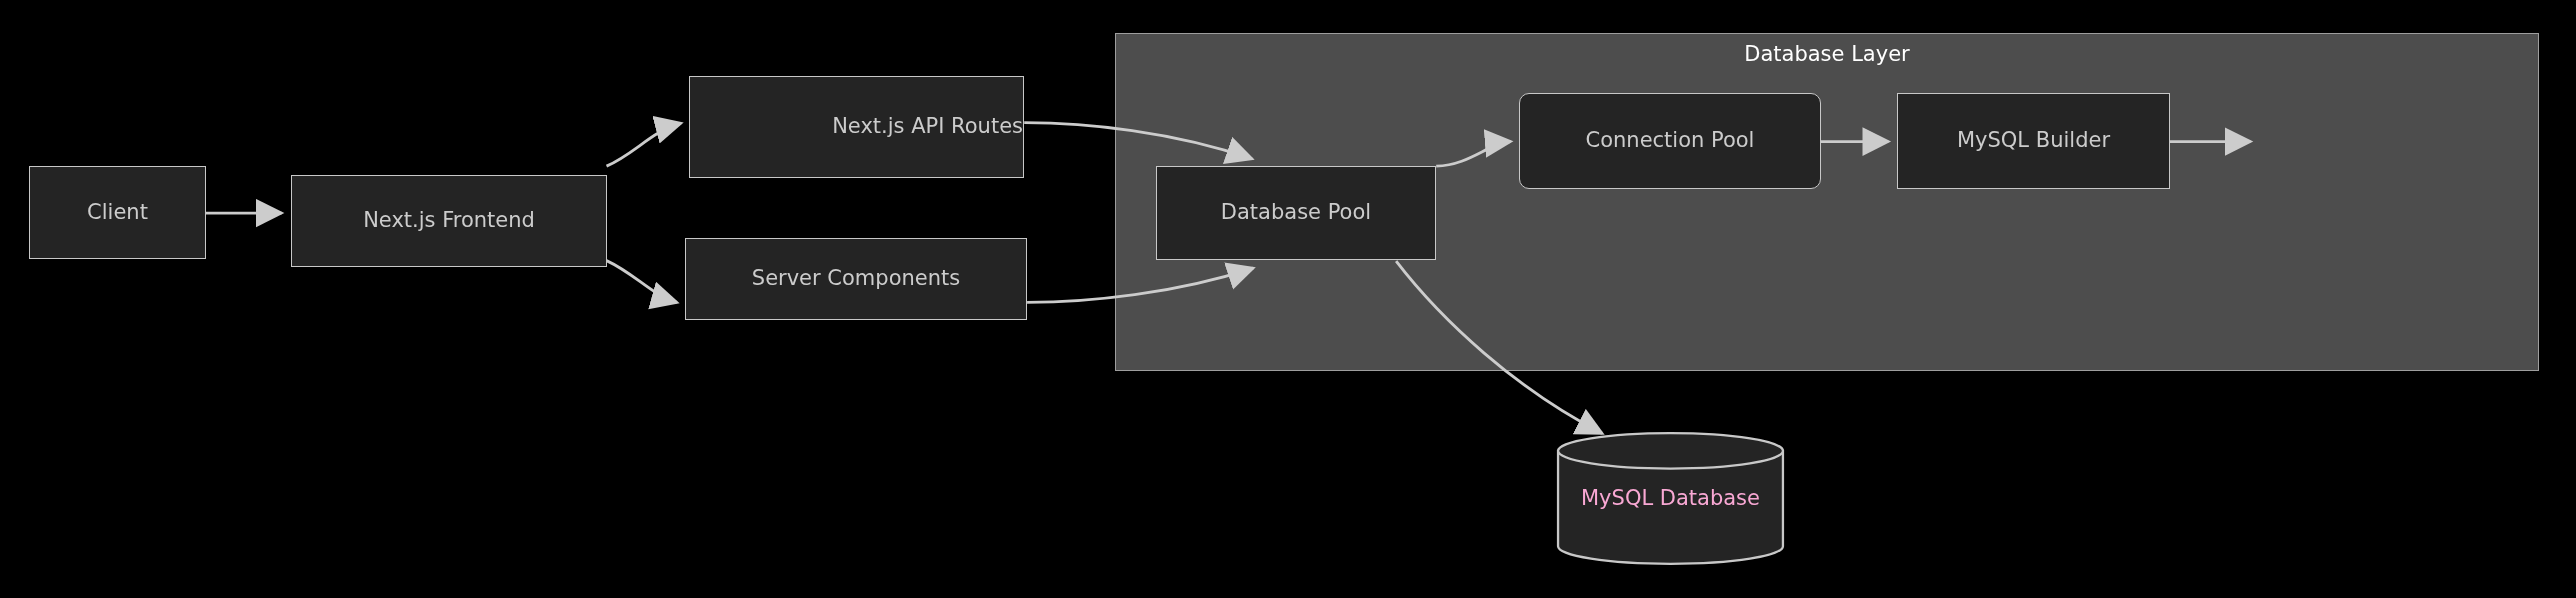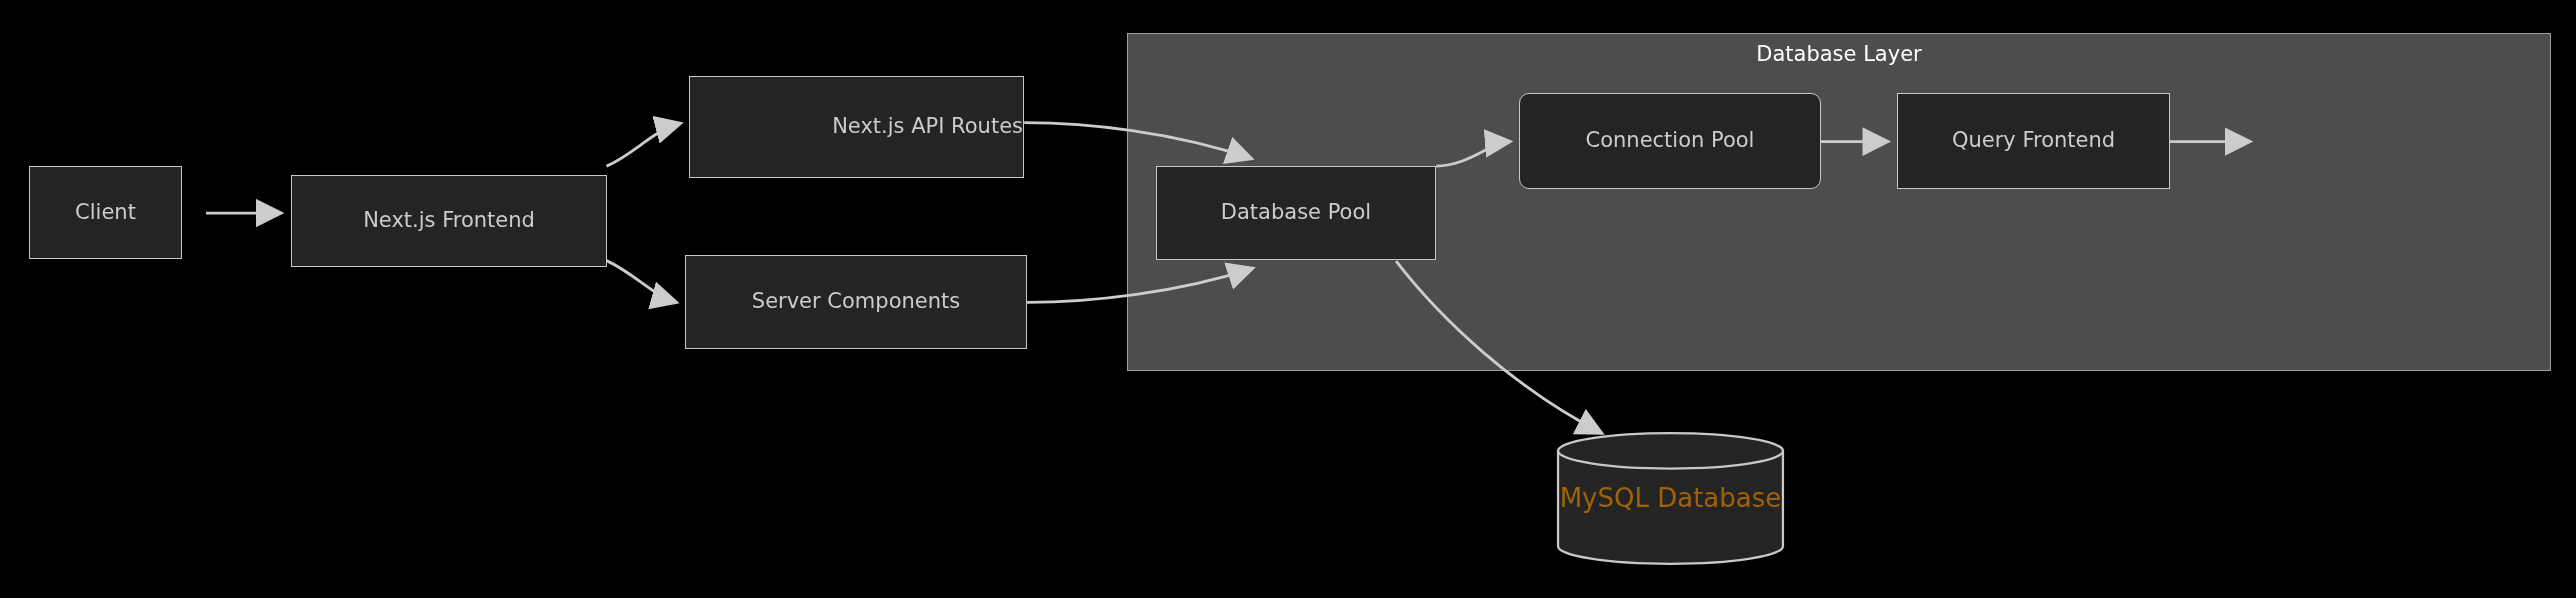--- a/index.html
+++ b/index.html
@@ -21,21 +21,20 @@
     top: 0;
     width: 2576px;
     height: 599px;
     pointer-events: none;
   }
   .cluster {
     position: absolute;
     background: #4d4d4d;
     border: 1.1px solid #9e9e9e;
     box-sizing: border-box;
-    margin-left: 12px;
   }
   .cluster-title {
     position: absolute;
     top: 8px;
     left: 0;
     width: 100%;
     text-align: center;
     color: #ffffff;
     font-size: 21px;
     line-height: 1.2;
@@ -61,22 +60,22 @@
     justify-content: center;
   }
   .cyl svg {
     position: absolute;
     left: 0;
     top: 0;
   }
   .cyl-label {
     position: relative;
     z-index: 2;
-    color: #a16207;
-    font-size: 26px;
+    color: #f9a8d4;
+    font-size: 21px;
     line-height: 1.2;
     white-space: nowrap;
   }
 </style>
 </head>
 <body>
 
 <div id="canvas">
 
   <div class="cluster" style="left:1115px; top:33px; width:1424px; height:338px;">
@@ -120,46 +119,46 @@
 
     <g>
       <path d="M3792,247 L3933,247" fill="none" stroke="#cccccc" stroke-width="5" marker-end="url(#arrow)"></path>
     </g>
 
     <g>
       <path d="M2440,456 C2520,560 2650,680 2800,757" fill="none" stroke="#cccccc" stroke-width="5" marker-end="url(#arrow)"></path>
     </g>
   </svg>
 
-  <div class="node" style="left:29px; top:166px; width:153px; height:93px;align-items:center;">
+  <div class="node" style="left:29px; top:166px; width:177px; height:93px;align-items:center;">
     <span>Client</span>
   </div>
 
   <div class="node" style="left:291px; top:167px; width:316px; height:92px;margin-top:8px;">
     <span>Next.js Frontend</span>
   </div>
 
   <div class="node" style="left:689px; top:76px; width:335px; height:102px;justify-content:flex-end;">
     <span>Next.js API Routes</span>
   </div>
 
-  <div class="node" style="left:685px; top:255px; width:342px; height:94px;">
+  <div class="node" style="left:685px; top:238px; width:342px; height:82px;">
     <span>Server Components</span>
   </div>
 
   <div class="node" style="left:1156px; top:166px; width:280px; height:94px;">
     <span>Database Pool</span>
   </div>
 
   <div class="node" style="left:1519px; top:93px; width:302px; height:96px;border-radius:10px;">
     <span>Connection Pool</span>
   </div>
 
   <div class="node" style="left:1897px; top:93px; width:273px; height:96px;">
-    <span>Query Frontend</span>
+    <span>MySQL Builder</span>
   </div>
 
 
   <div class="cyl" style="left:1556px; top:432px; width:229px; height:133px;">
     <svg width="229" height="133" viewBox="0 0 400 233" xmlns="http://www.w3.org/2000/svg">
       <path d="M3,33 L3,200 A197,31 0 0 0 397,200 L397,33 Z" fill="#242424" stroke="#c8c8c8" stroke-width="4"></path>
       <ellipse cx="200" cy="33" rx="197" ry="31" fill="#242424" stroke="#c8c8c8" stroke-width="4"></ellipse>
     </svg>
     <span class="cyl-label">MySQL Database</span>
   </div>

